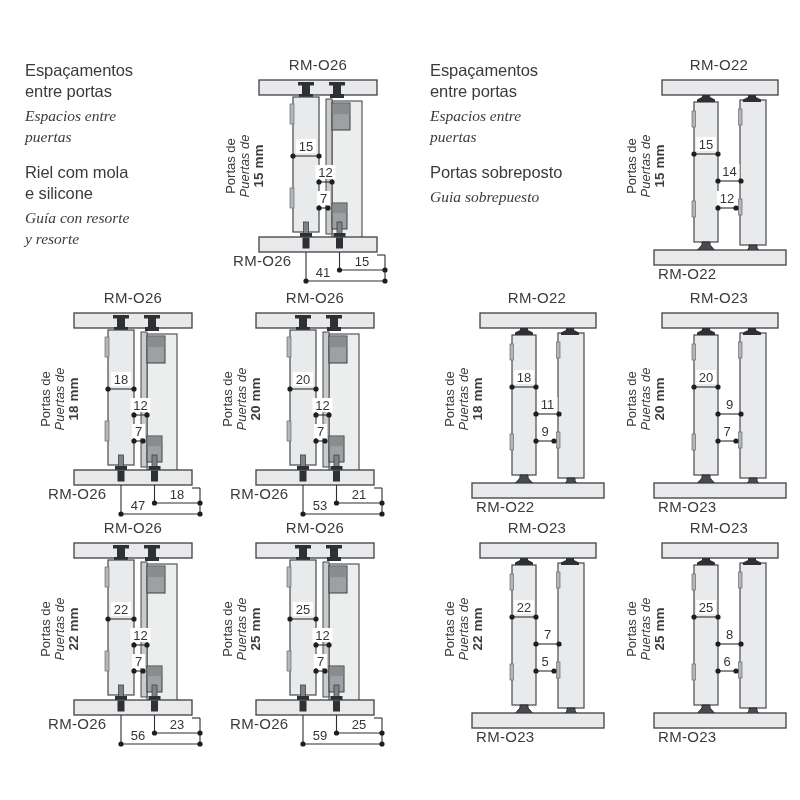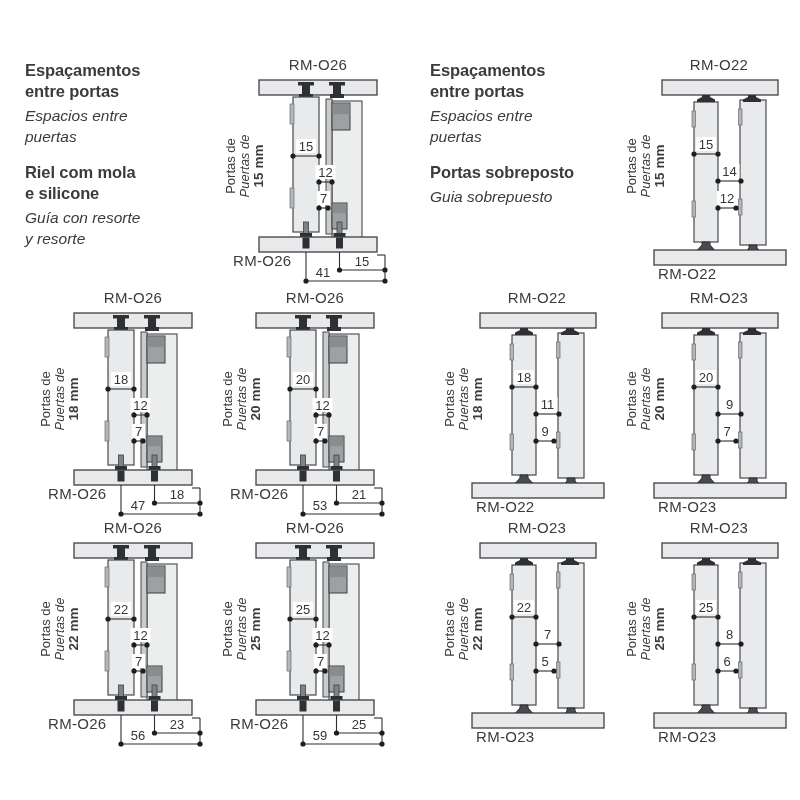--- a/index.html
+++ b/index.html
@@ -1,20 +1,20 @@
 <!DOCTYPE html>
 <html><head>
 <meta charset="utf-8">
 <style>
   html,body{margin:0;padding:0;background:#ffffff;}
   .canvas{position:relative;width:800px;height:800px;background:#ffffff;overflow:hidden;
           font-family:"Liberation Sans","DejaVu Sans",sans-serif;color:#3a3b3d;}
   .tb{position:absolute;}
-  .l-bold{font-weight:700;font-size:16.5px;line-height:21px;letter-spacing:-0.1px;}
-  .l-italic{font-style:italic;font-size:15.5px;line-height:21px;}
+  .l-bold{font-weight:400;font-size:16.5px;line-height:21px;letter-spacing:-0.1px;}
+  .l-italic{font-style:italic;font-size:15.5px;line-height:21px;font-family:Liberation Serif, serif;}
   .l-bold + .l-italic{margin-top:3px;}
   .l-gap{height:15px;}
   .dg{position:absolute;width:190px;height:245px;}
   svg{display:block;}
   .mlabel{font-family:"Liberation Sans",sans-serif;font-size:15px;letter-spacing:.3px;fill:#3a3b3d;}
   .dim{font-family:"Liberation Sans",sans-serif;font-size:13px;fill:#343537;}
   .rlab{font-family:"Liberation Sans",sans-serif;font-size:13px;fill:#3a3b3d;}
   .rlab-i{font-style:italic;}
   .rlab-b{font-weight:700;font-size:13.5px;}
   .dline{stroke:#2e2f31;stroke-width:1.1;}

